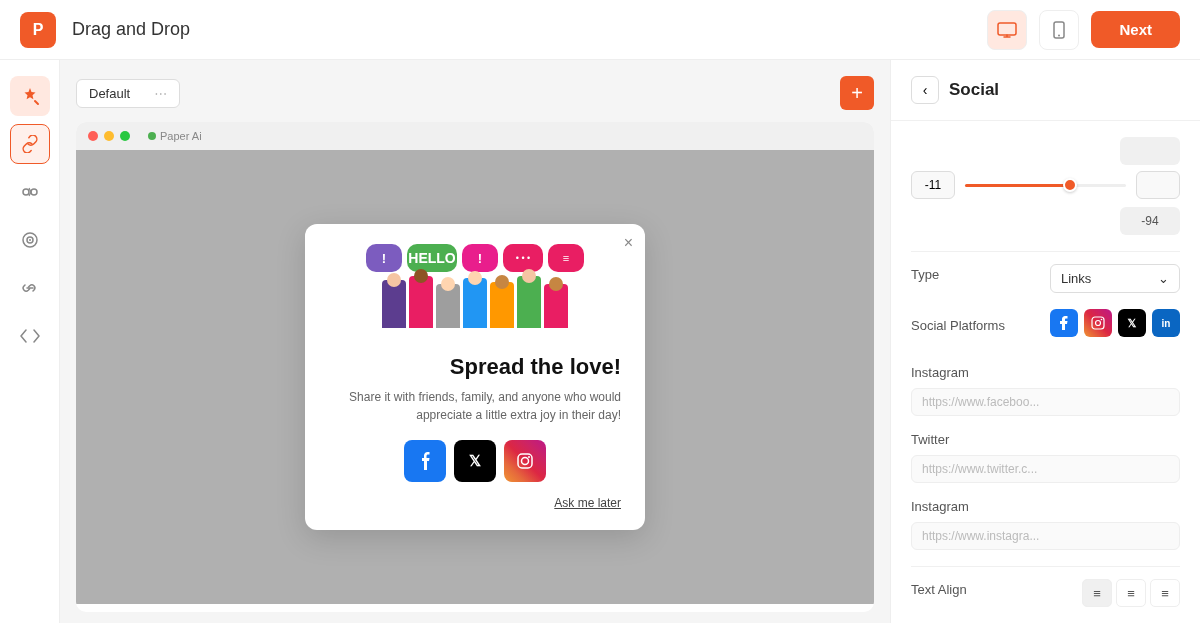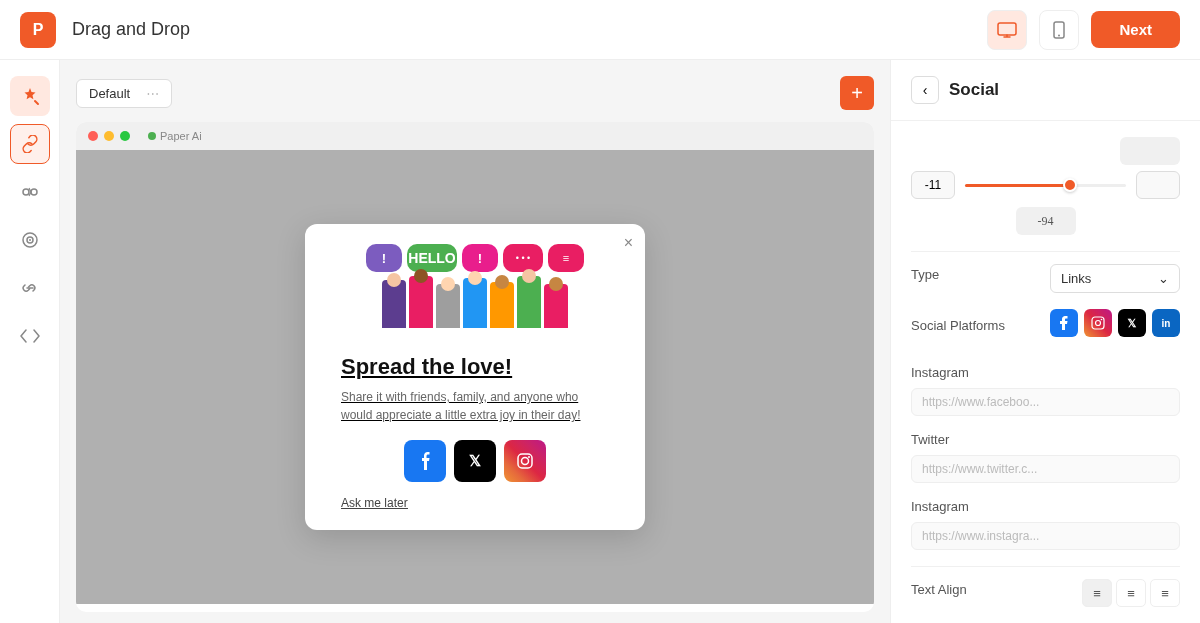--- a/index.html
+++ b/index.html
@@ -20,39 +20,39 @@
 
     
     .left-sidebar { width: 60px; background: #fff; border-right: 1px solid #eee; display: flex; flex-direction: column; align-items: center; padding: 16px 0; gap: 8px; }
     .sidebar-icon { width: 40px; height: 40px; border-radius: 8px; display: flex; align-items: center; justify-content: center; cursor: pointer; color: #888; font-size: 18px; }
     .sidebar-icon.active { background: #ffe8e0; color: #f05a28; }
     .sidebar-icon.active2 { background: #fff0eb; border: 1.5px solid #f05a28; color: #f05a28; }
 
     
     .canvas-area { flex: 1; background: #f5f5f5; padding: 16px; overflow: hidden; }
     .canvas-toolbar { display: flex; align-items: center; gap: 8px; margin-bottom: 12px; }
-    .default-badge { display: flex; align-items: center; gap: 16px; border: 1px solid #ddd; border-radius: 6px; padding: 6px 12px; background: #fff; font-size: 13px; color: #333; cursor: pointer; }
+    .default-badge { display: flex; align-items: center; gap: 24px; border: 1px solid #ddd; border-radius: 6px; padding: 6px 12px; background: #fff; font-size: 13px; color: #333; cursor: pointer; }
     .add-btn { width: 34px; height: 34px; background: #f05a28; border-radius: 6px; display: flex; align-items: center; justify-content: center; color: white; font-size: 20px; cursor: pointer; margin-left: auto; }
 
     
     .browser-mockup { background: #fff; border-radius: 10px; overflow: hidden; height: 490px; position: relative; }
     .browser-chrome { background: #f0f0f0; padding: 8px 12px; display: flex; align-items: center; gap: 6px; }
     .browser-dot { width: 10px; height: 10px; border-radius: 50%; }
     .browser-dot.red { background: #ff5f57; }
     .browser-dot.yellow { background: #febc2e; }
     .browser-dot.green { background: #28c840; }
     .browser-url { margin-left: 12px; font-size: 11px; color: #888; display: flex; align-items: center; gap: 4px; }
     .browser-url-dot { width: 8px; height: 8px; background: #4caf50; border-radius: 50%; }
     .browser-content { background: #b0b0b0; height: calc(100% - 36px); position: relative; display: flex; align-items: center; justify-content: center; }
 
     
     .modal { background: #fff; border-radius: 12px; width: 340px; padding: 0; box-shadow: 0 8px 30px rgba(0,0,0,0.15); position: relative; overflow: hidden; }
     .modal-close { position: absolute; top: 10px; right: 12px; cursor: pointer; color: #888; font-size: 16px; }
     .modal-illustration { padding: 20px 20px 10px; display: flex; justify-content: center; }
-    .modal-body { padding: 16px 36px 20px; text-align: left; text-decoration: underline; }
+    .modal-body { padding: 16px 24px 20px; text-align: right; }
     .modal-title { font-size: 22px; font-weight: 800; color: #111; margin-bottom: 8px; }
     .modal-subtitle { font-size: 12px; color: #666; line-height: 1.5; margin-bottom: 16px; }
     .social-icons-row { display: flex; gap: 8px; justify-content: center; margin-bottom: 14px; }
     .social-icon-btn { width: 42px; height: 42px; border-radius: 8px; display: flex; align-items: center; justify-content: center; font-size: 18px; font-weight: bold; cursor: pointer; }
     .fb-icon { background: #1877f2; color: white; }
     .x-icon { background: #000; color: white; font-size: 14px; }
     .ig-icon { background: linear-gradient(45deg, #f09433, #e6683c, #dc2743, #cc2366, #bc1888); color: white; font-size: 14px; }
     .ask-later { font-size: 12px; color: #444; cursor: pointer; text-decoration: underline; }
 
     
@@ -260,21 +260,21 @@
 
         <div class="slider-row">
           <div class="slider-input">-11</div>
           <div class="slider-track" style="position:relative;">
             <div class="slider-fill" style="width:65%; left:0;"></div>
             <div class="slider-thumb" style="left:65%;"></div>
           </div>
           <div class="slider-input"></div>
         </div>
 
-        <div style="display:flex; justify-content:center; margin-top:4px;font-family:Liberation Serif, serif;">
+        <div style="display:flex; justify-content:flex-end; margin-top:4px;">
           <div class="v-pos-box">-94</div>
         </div>
       </div>
 
       <div class="divider"></div>
 
       <div class="panel-section">
         <div class="type-row">
           <span class="panel-label">Type</span>
           <div class="type-select">

